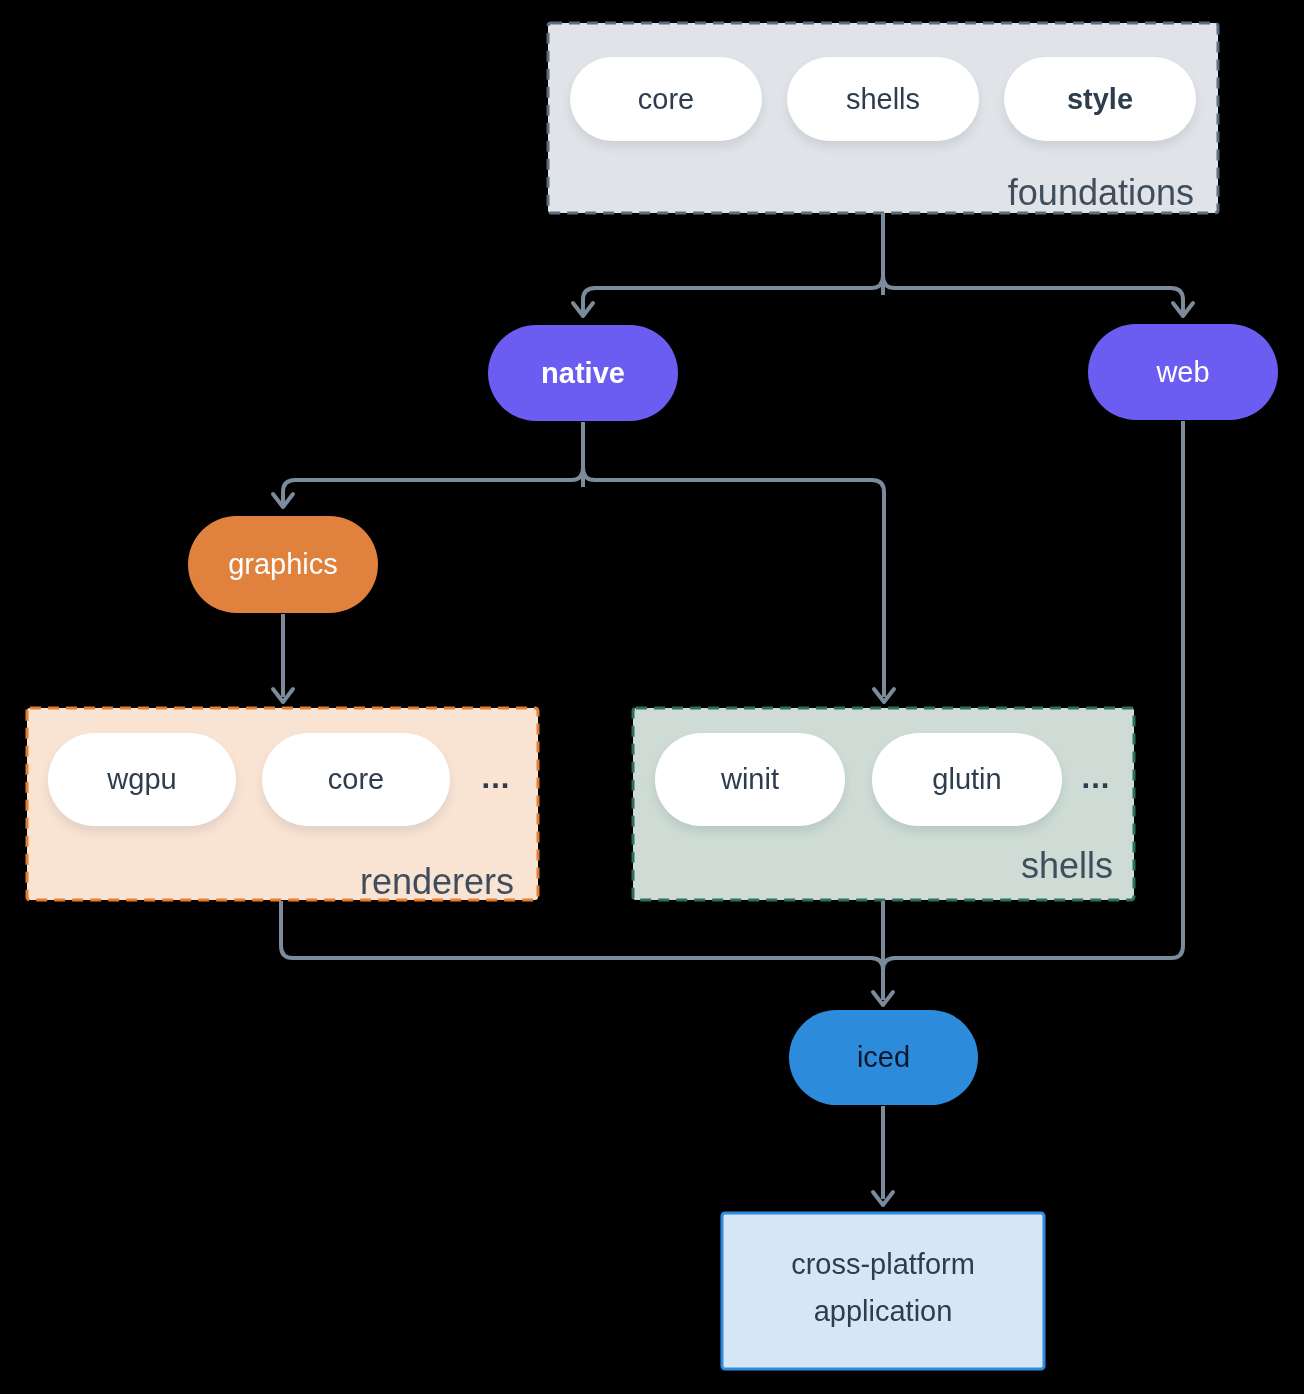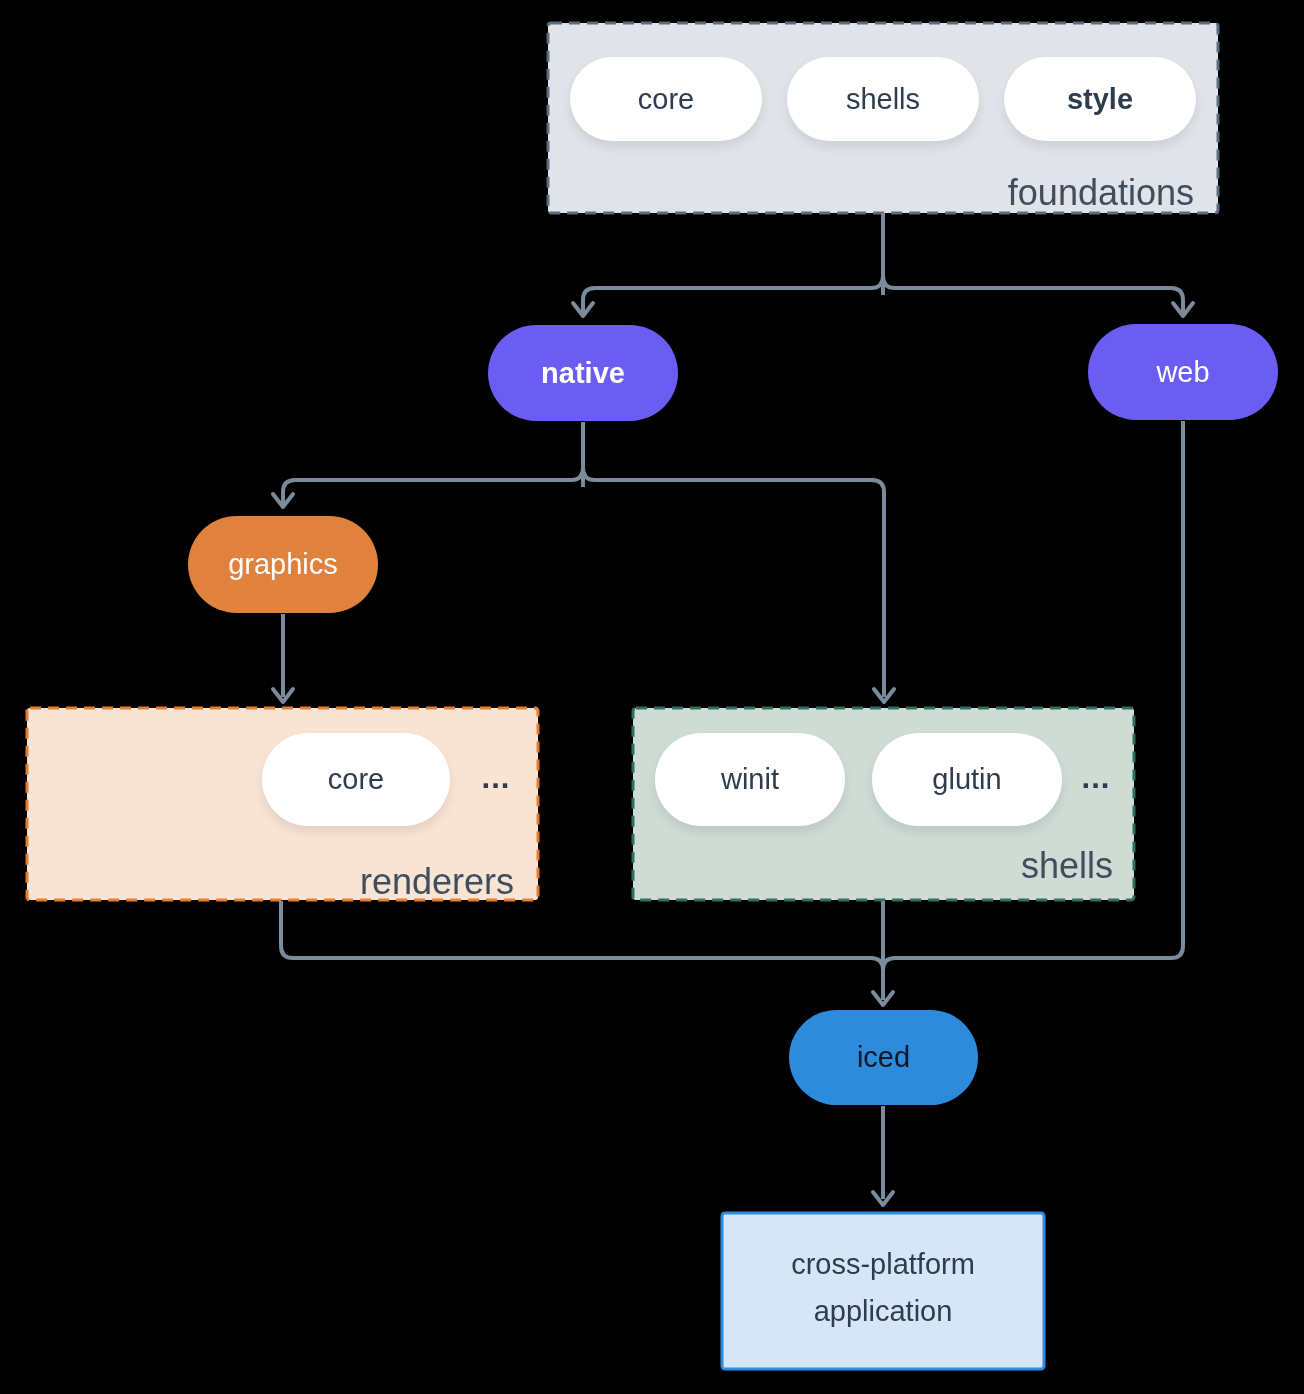--- a/index.html
+++ b/index.html
@@ -81,20 +81,23 @@
     <span>native</span>
   </div>
   <div class="pill purple" style="left:1088px;top:324px;width:190px;height:96px;">
     <span>web</span>
   </div>
 
   <div class="pill orange" style="left:188px;top:516px;width:190px;height:97px;">
     <span>graphics</span>
   </div>
 
+  <div class="pill" style="left:48px;top:733px;width:188px;height:93px;">
+    <span>wgpu</span>
+  </div>
   <div class="pill" style="left:262px;top:733px;width:188px;height:93px;">
     <span>core</span>
   </div>
   <div class="ellipsis" style="left:468px;top:748px;width:56px;height:60px;">...</div>
   <div class="group-label" style="right:790px;top:845px;margin-top:16px;">renderers</div>
 
   <div class="pill" style="left:655px;top:733px;width:190px;height:93px;">
     <span>winit</span>
   </div>
   <div class="pill" style="left:872px;top:733px;width:190px;height:93px;">

